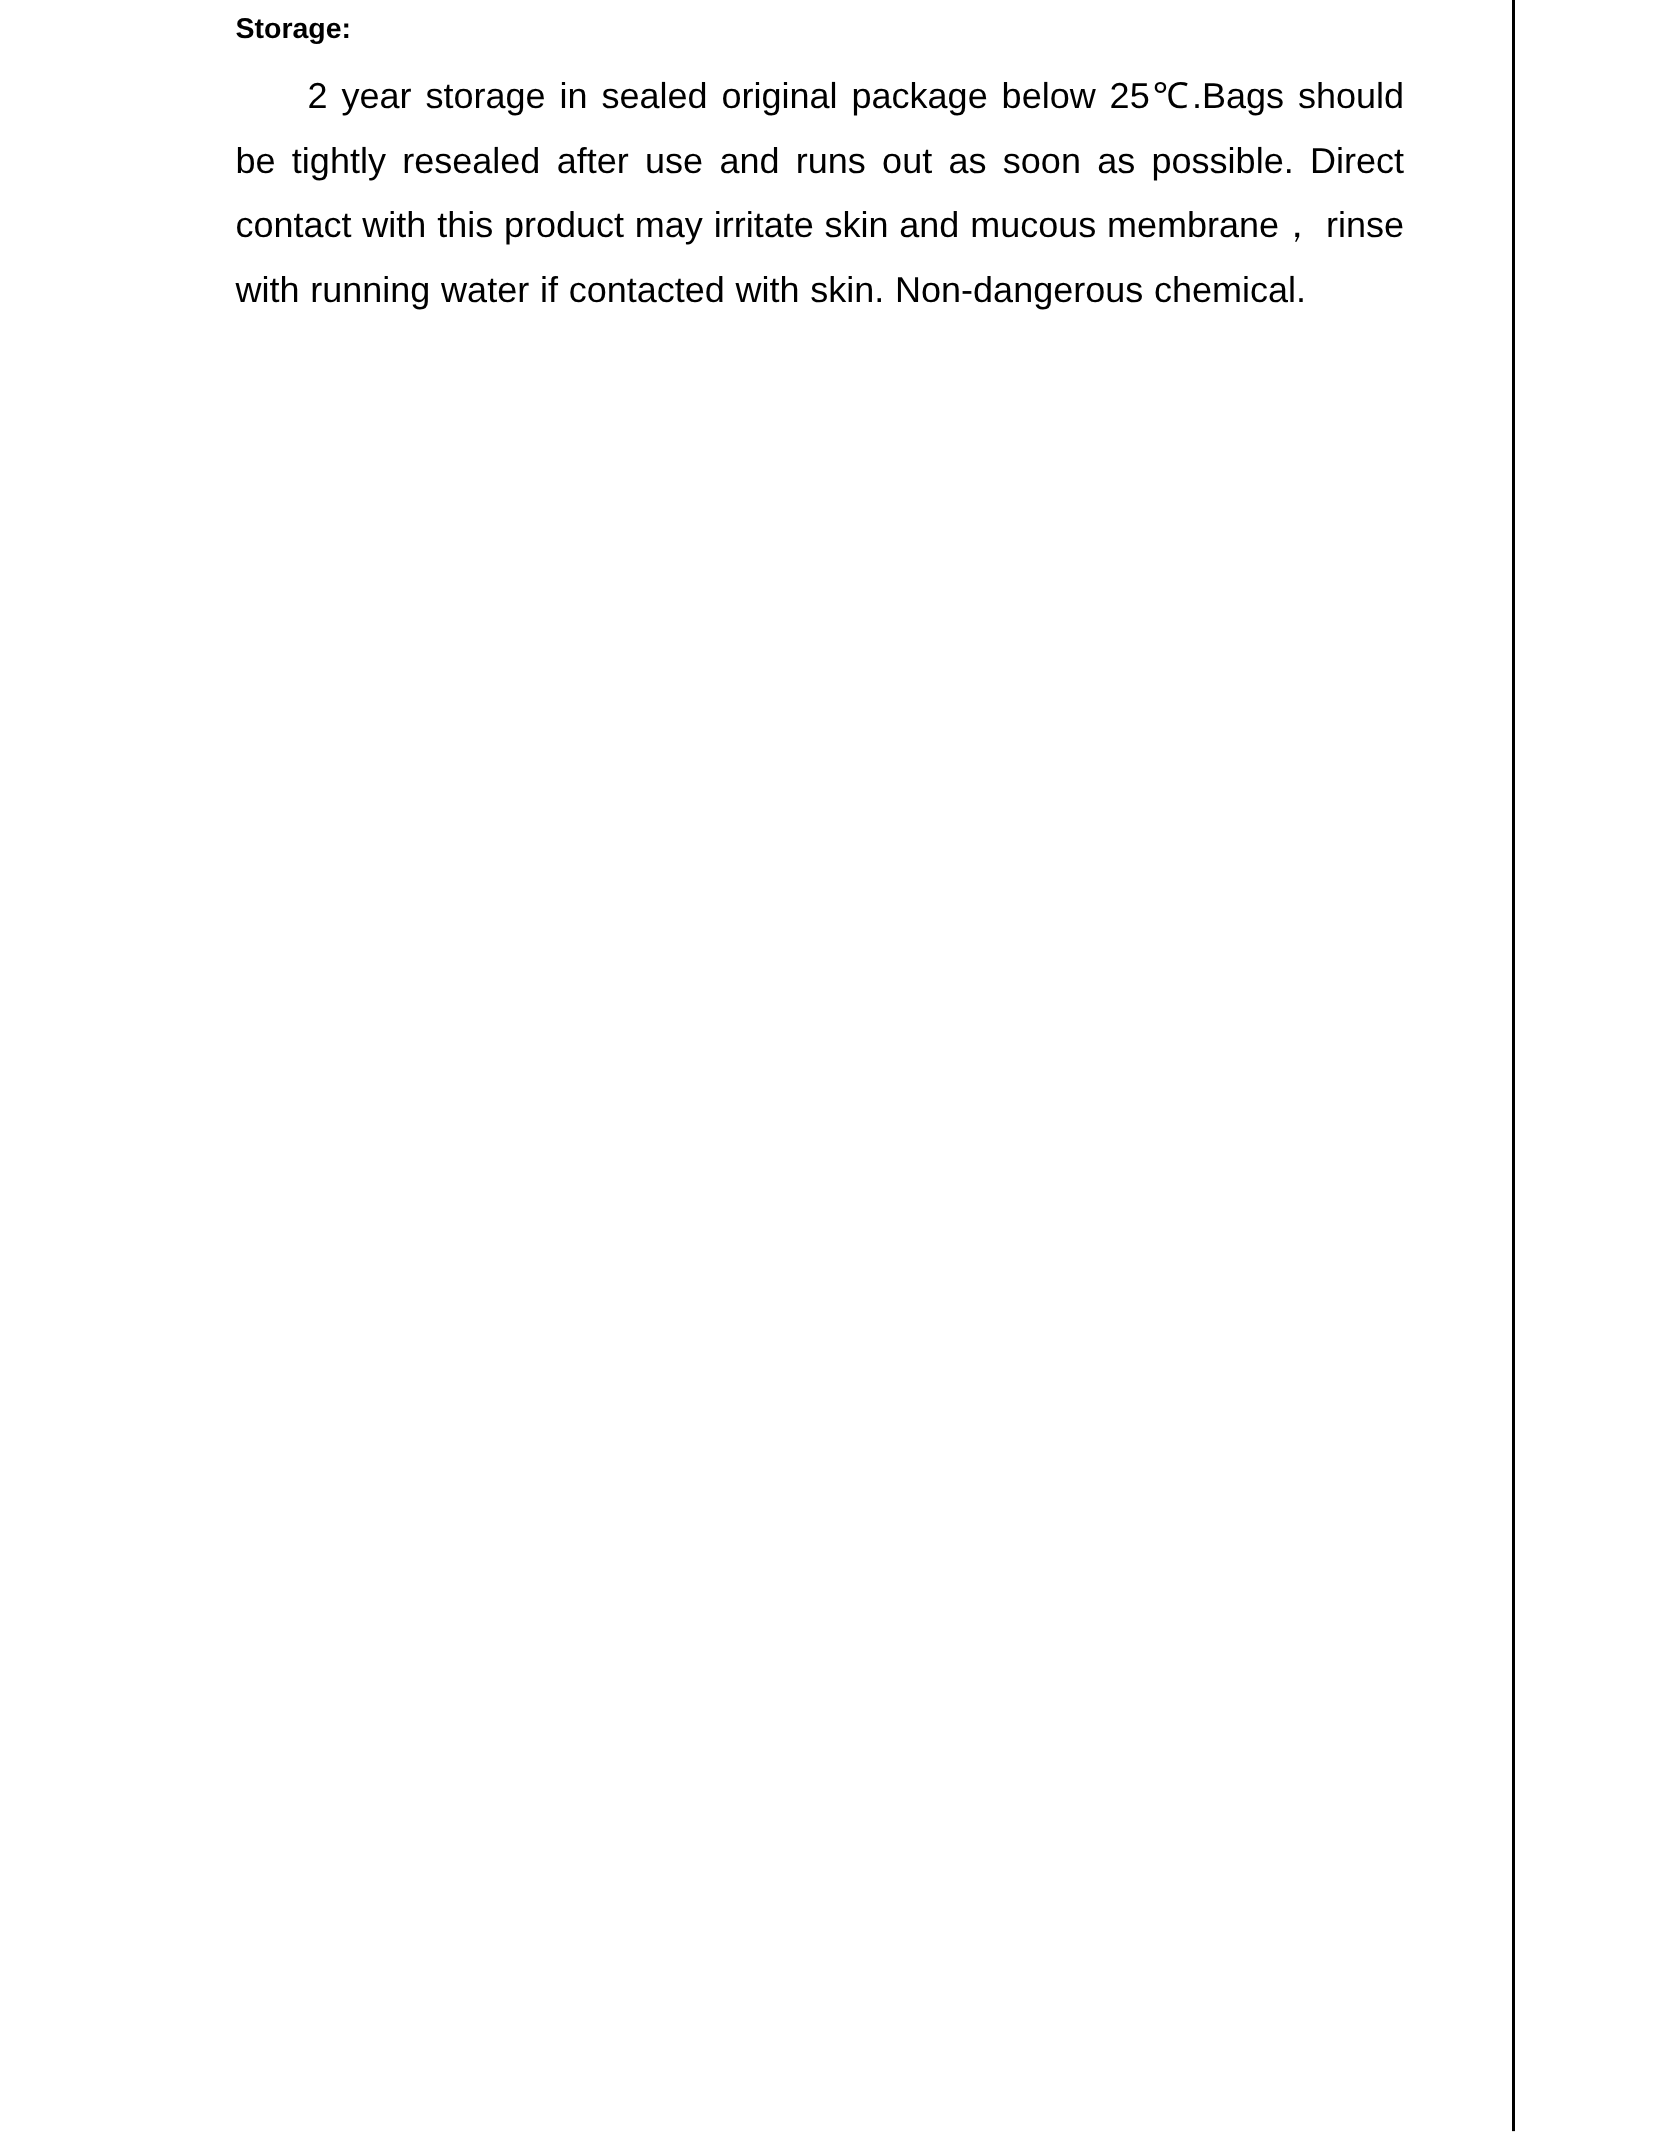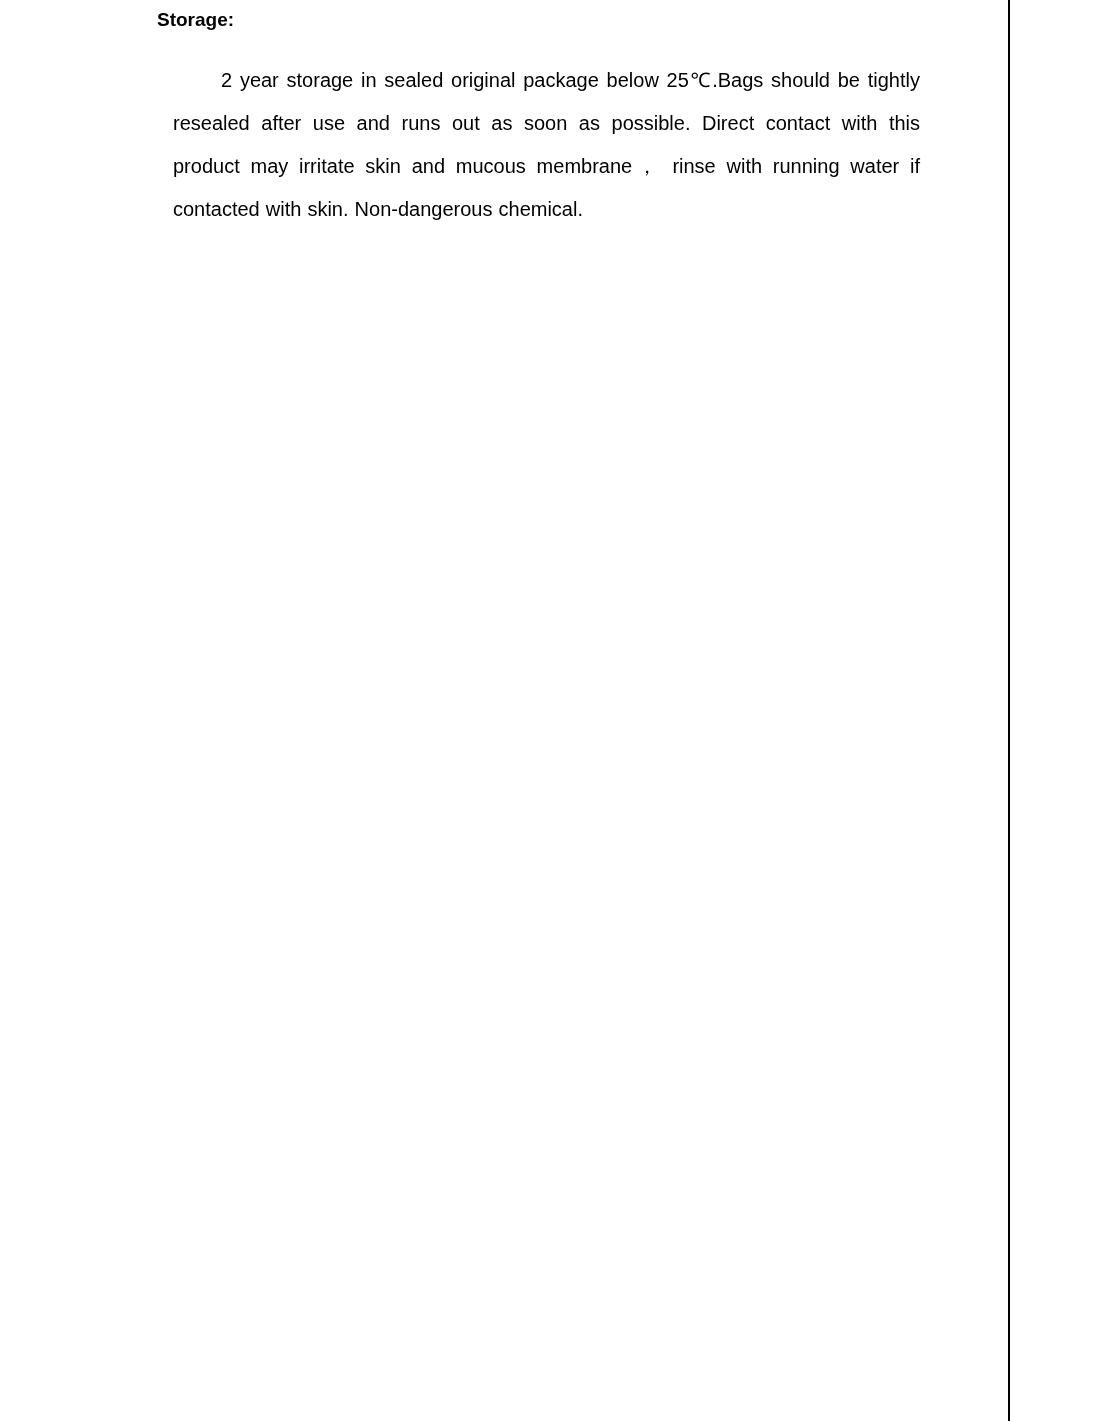--- a/index.html
+++ b/index.html
@@ -35,25 +35,25 @@
     width: 779px;
   }
   .section-heading {
     font-weight: bold;
     font-size: 19px;
     line-height: 1;
     margin: 0;
     padding-top: 10px;
   }
   .body-par {
-    font-size: 20px;
+    font-size: 24px;
     line-height: 43px;
     text-align: justify;
     text-justify: inter-word;
-    margin: 16px;
+    margin: 0;
     padding-top: 14px;
     text-indent: 48px;
     word-spacing: 0.5px;
   }
   .footer {
     position: absolute;
     left: 157px;
     top: 1281px;
     width: 779px;
   }

